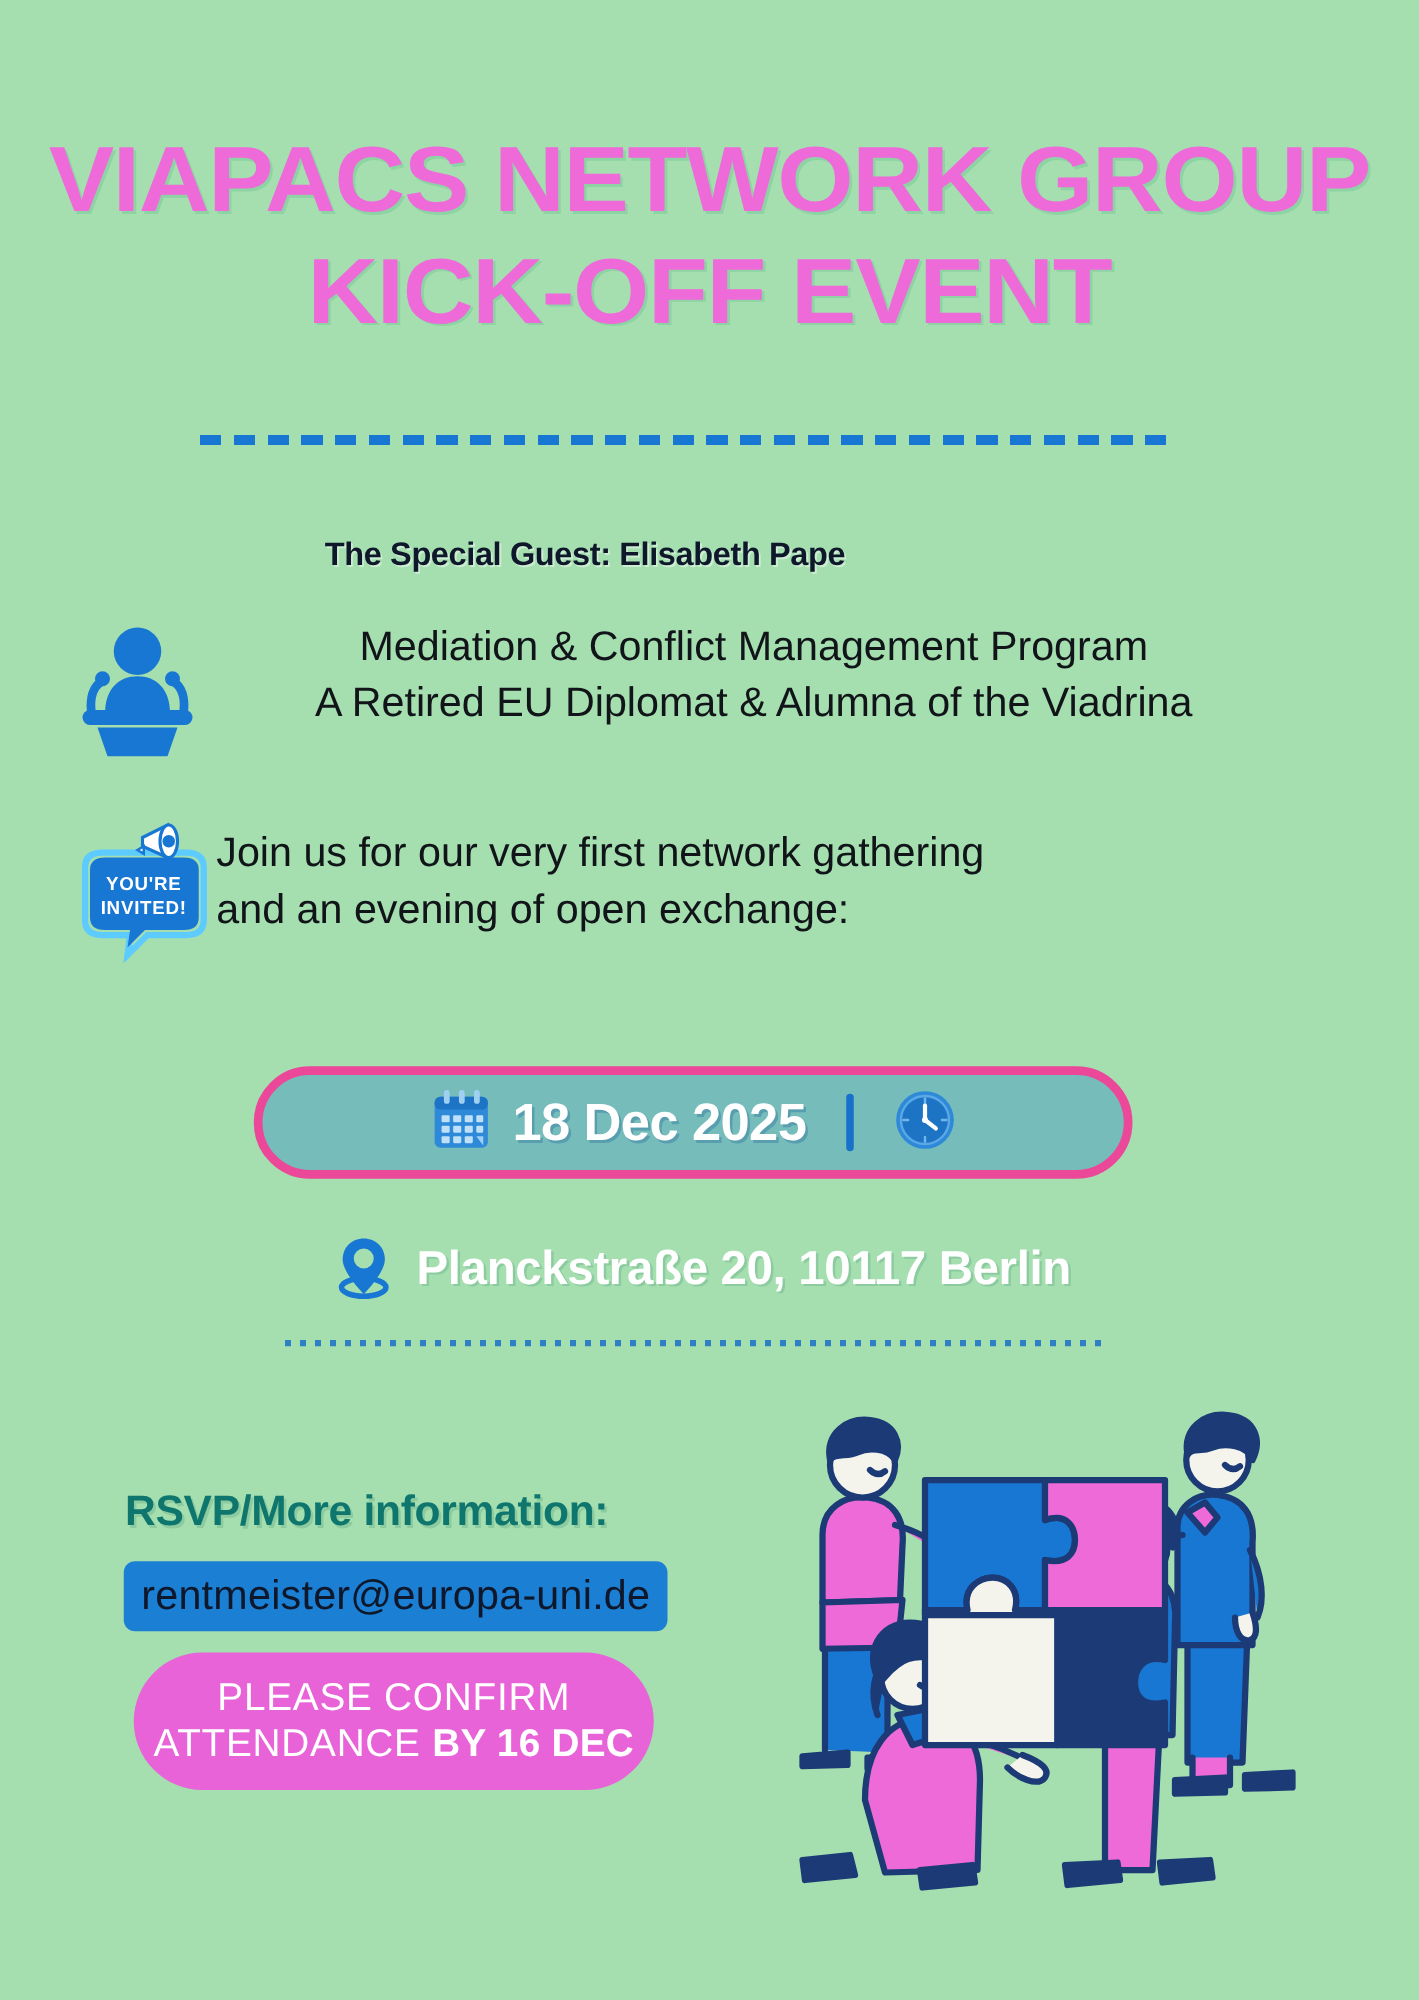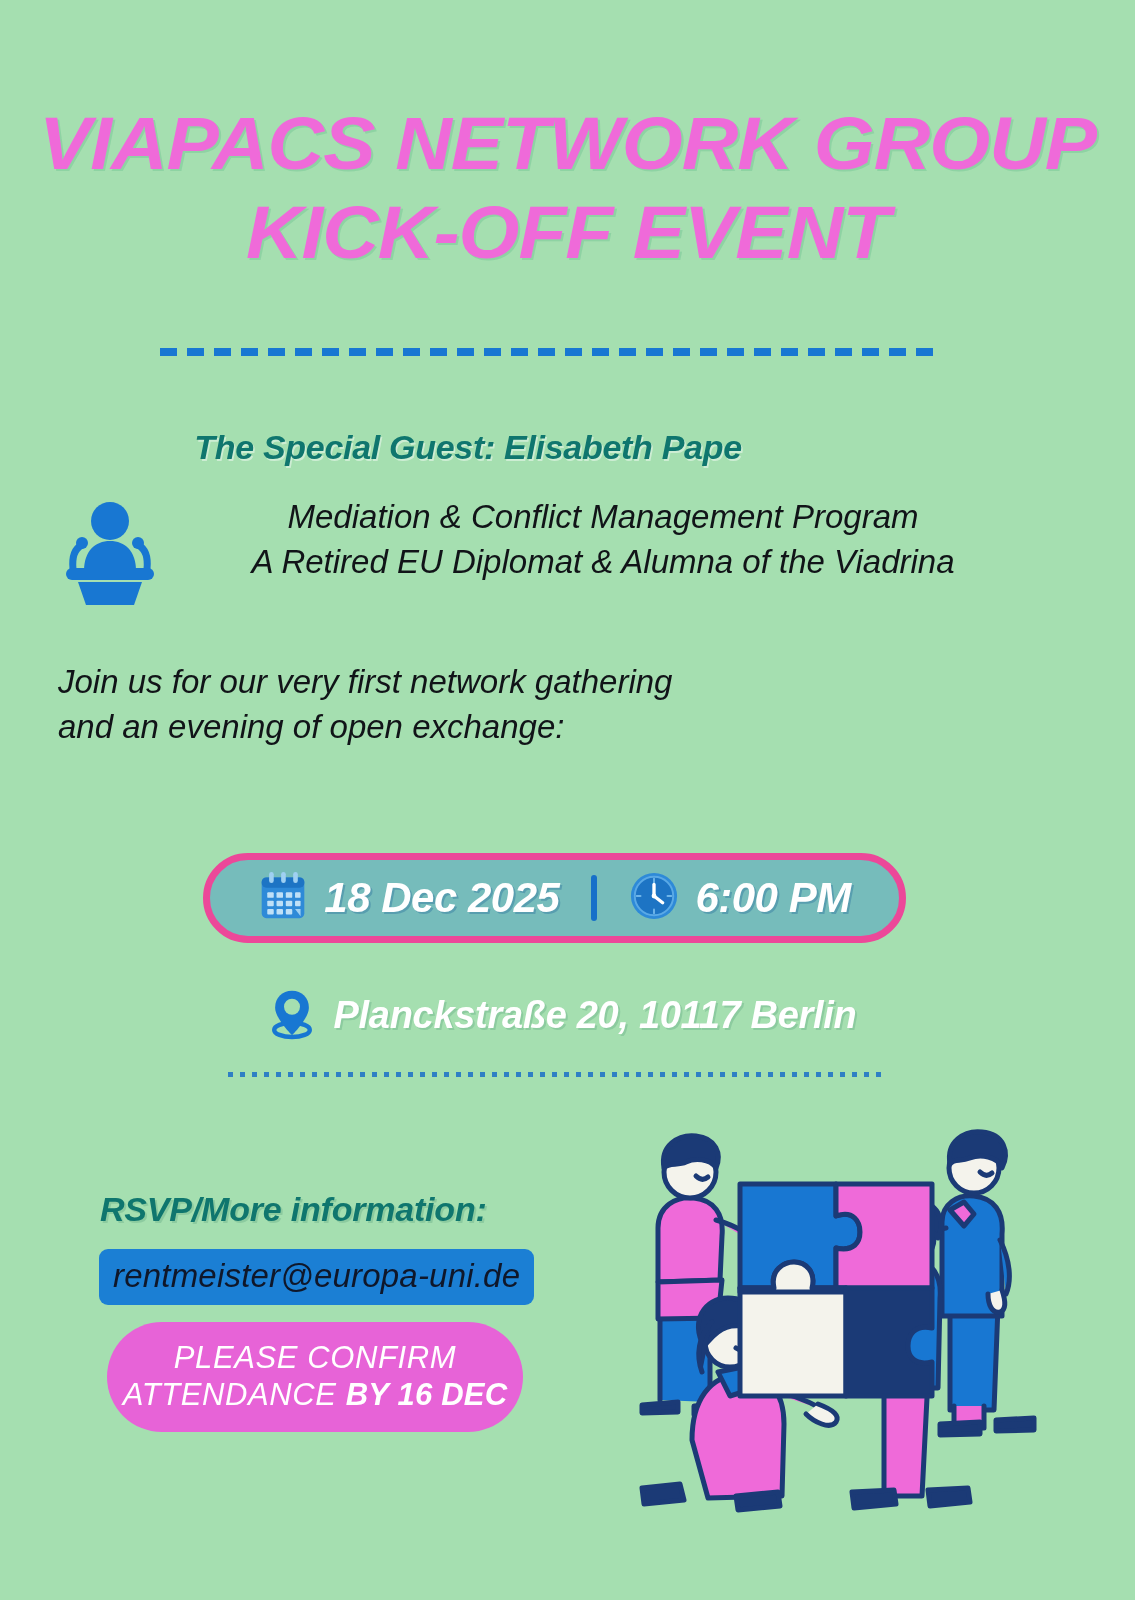--- a/index.html
+++ b/index.html
@@ -3,21 +3,21 @@
 <meta charset="utf-8">
 <style>
   * { margin:0; padding:0; box-sizing:border-box; }
   html, body { width:1135px; height:1600px; }
   body {
     background:#a5dfb0;
     font-family:"Liberation Sans", sans-serif;
     overflow:hidden;
     position:relative;
   }
-  .poster { position:relative; width:1135px; height:1600px; overflow:hidden;font-style:italic; }
+  .poster { position:relative; width:1135px; height:1600px; overflow:hidden; }
 
   
   .title-block { position:absolute; top:108px; left:0; width:1135px; text-align:center; }
   .title-line {
     font-family:"Liberation Sans", sans-serif;
     font-weight:bold;
     font-size:74px;
     line-height:0.98;
     letter-spacing:-1px;
     color:#ef6ad9;
@@ -29,21 +29,21 @@
   
   .dashed-divider {
     position:absolute; top:348px; left:160px; width:780px; height:8px;
     background:repeating-linear-gradient(to right,
       #1877d2 0px, #1877d2 17px, transparent 17px, transparent 27px);
   }
 
   
   .subtitle {
     position:absolute; top:428px; left:0; width:936px; text-align:center;
-    font-size:34px; font-weight:bold; color:#0f766e;
+    font-size:26px; font-weight:bold; color:#0f172a;
     letter-spacing:-0.3px;
     text-shadow:1.5px 1.5px 0 rgba(255,255,255,0.45);
   }
 
   
   .speaker-row { position:absolute; top:495px; left:60px; width:1010px; display:flex; align-items:flex-start; }
   .podium-icon { width:100px; height:110px; flex:none; margin-top:2px; }
   .speaker-text {
     flex:1; text-align:center; font-size:33px; line-height:1.36;
     color:#111418; padding-right:24px;
@@ -139,20 +139,34 @@
         <path d="M18 85 L82 85 L74 108 L26 108 Z" fill="#1877d2"></path>
       </svg>
     </div>
     <div class="speaker-text">
       <div>Mediation &amp; Conflict Management Program</div>
       <div>A Retired EU Diplomat &amp; Alumna of the Viadrina</div>
     </div>
   </div>
 
   <div class="invite-row">
+    <div class="invite-badge">
+      <svg viewBox="0 0 115 120" width="115" height="120">
+        <path d="M10 44 Q10 32 24 32 L91 32 Q105 32 105 44 L105 86 Q105 98 91 98 L60 98 L44 114 L46 98 L24 98 Q10 98 10 86 Z" fill="none" stroke="#5ecbff" stroke-width="5"></path>
+        <path d="M14 46 Q14 36 26 36 L89 36 Q101 36 101 46 L101 84 Q101 94 89 94 L58 94 L44 108 L46 94 L26 94 Q14 94 14 84 Z" fill="#1877d2"></path>
+        <g>
+          <path d="M56 20 L76 10 L76 36 L56 27 Z" fill="#ffffff" stroke="#1877d2" stroke-width="2.5"></path>
+          <ellipse cx="77" cy="23" rx="7" ry="13" fill="#ffffff" stroke="#1877d2" stroke-width="2.5"></ellipse>
+          <circle cx="77" cy="23" r="5" fill="#1877d2"></circle>
+          <path d="M57 27 L52 30 L57 33 Z" fill="#ffffff" stroke="#1877d2" stroke-width="2"></path>
+        </g>
+        <text x="57" y="62" text-anchor="middle" fill="#ffffff" font-family="Liberation Sans, sans-serif" font-size="15" font-weight="bold" letter-spacing="0.6">YOU'RE</text>
+        <text x="57" y="81" text-anchor="middle" fill="#ffffff" font-family="Liberation Sans, sans-serif" font-size="15" font-weight="bold" letter-spacing="0.6">INVITED!</text>
+      </svg>
+    </div>
     <div class="invite-text">
       <div>Join us for our very first network gathering</div>
       <div>and an evening of open exchange:</div>
     </div>
   </div>
 
   <div class="datetime-pill">
     <div class="dt-item">
       <span>
         <svg viewBox="0 0 54 56" width="50" height="52">
@@ -189,21 +203,20 @@
             <line x1="26" y1="8" x2="26" y2="12"></line>
             <line x1="26" y1="40" x2="26" y2="44"></line>
             <line x1="8" y1="26" x2="12" y2="26"></line>
             <line x1="40" y1="26" x2="44" y2="26"></line>
           </g>
           <line x1="26" y1="26" x2="26" y2="14" stroke="#ffffff" stroke-width="3.5" stroke-linecap="round"></line>
           <line x1="26" y1="26" x2="35" y2="33" stroke="#ffffff" stroke-width="3.5" stroke-linecap="round"></line>
           <circle cx="26" cy="26" r="2.5" fill="#ffffff"></circle>
         </svg>
       </span>
-      <span class="dt-text">6:00 PM</span>
     </div>
   </div>
 
   <div class="location-row">
     <span>
       <svg viewBox="0 0 54 62" width="48" height="56">
         <ellipse cx="27" cy="50" rx="20" ry="8" fill="none" stroke="#1877d2" stroke-width="5"></ellipse>
         <path d="M27 6 C16 6 8 14 8 25 C8 37 27 56 27 56 C27 56 46 37 46 25 C46 14 38 6 27 6 Z" fill="#1877d2"></path>
         <circle cx="27" cy="24" r="9" fill="#a5dfb0"></circle>
       </svg>

